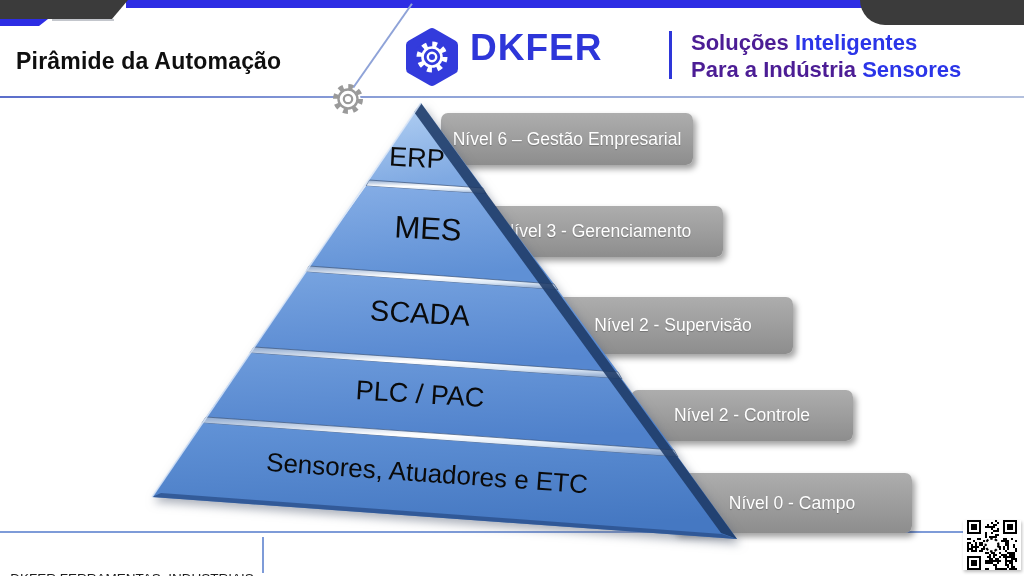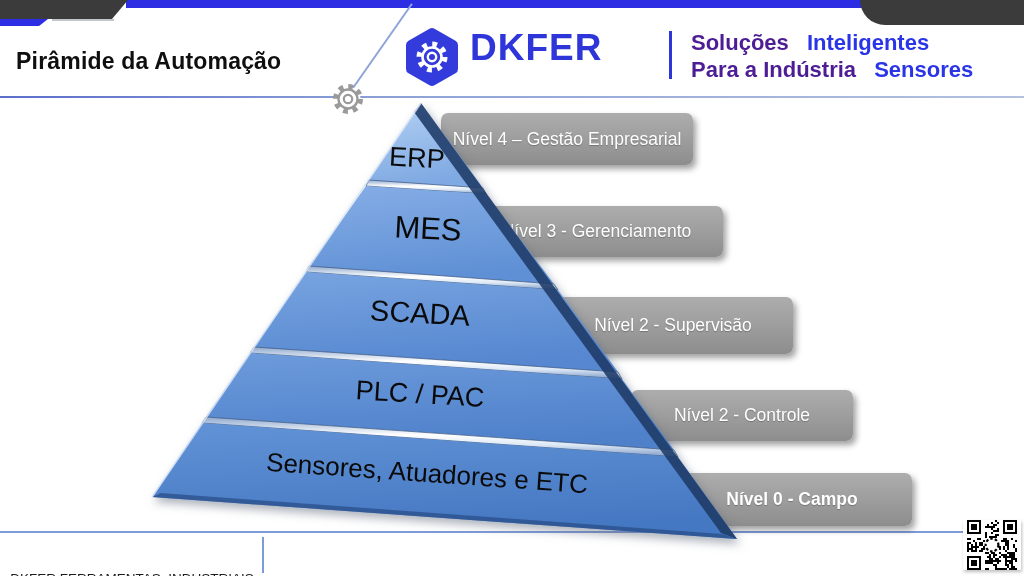--- a/index.html
+++ b/index.html
@@ -22,32 +22,32 @@
     background:linear-gradient(90deg,#5b6ecb 0%,#8fa3d8 40%,#b3c0de 100%); }
   .diagonal-line { position:absolute; left:380px; top:-6px; width:2px; height:108px;
     background:#8fa3d8; transform:rotate(35deg); }
   
   .page-title { position:absolute; left:16px; top:48px; font-size:23px; font-weight:bold; color:#0f0f0f; letter-spacing:.2px; }
   .logo-hex { position:absolute; left:404px; top:27px; }
   .logo-word { position:absolute; left:470px; top:27px; font-size:37px; font-weight:900; letter-spacing:1px; color:#2e36d9; }
   .logo-divider { position:absolute; left:669px; top:31px; width:3px; height:48px; background:#2e36d9; }
   .tagline { position:absolute; left:691px; top:29px; font-size:22px; font-weight:bold; line-height:27px; white-space:nowrap; }
   .tagline .dark { color:#4c1d95; }
-  .tagline .accent { color:#2b35e8;margin-left:12px; }
+  .tagline .accent { color:#2b35e8; }
   .gear-small { position:absolute; left:329px; top:80px; }
   
   .tag-box { position:absolute; border-radius:7px; color:#ffffff; font-size:17.5px;
     background:linear-gradient(180deg,#adadad 0%,#9c9c9c 55%,#8d8d8d 100%);
     box-shadow:3px 4px 6px rgba(0,0,0,.38); display:flex; align-items:center; justify-content:center;
     text-shadow:0 1px 1px rgba(0,0,0,.25); z-index:2; }
   .tag-n4 { left:441px; top:113px; width:252px; height:52px; }
   .tag-n3 { left:470px; top:206px; width:253px; height:51px; }
   .tag-n2 { left:553px; top:297px; width:240px; height:57px; }
   .tag-n1 { left:631px; top:390px; width:222px; height:51px; }
-  .tag-n0 { left:672px; top:473px; width:240px; height:53px;font-weight:bold; }
+  .tag-n0 { left:672px; top:473px; width:240px; height:60px; }
   
   .pyramid-svg { position:absolute; left:0; top:0; z-index:3; pointer-events:none;
     filter:drop-shadow(3px 5px 5px rgba(90,100,120,.5)); }
   .band-label { position:absolute; z-index:4; color:#0a0a0a; font-weight:500; text-align:center; white-space:nowrap; }
   .bl-erp { left:367px; top:143px; width:100px; font-size:27px; transform:rotate(3deg); }
   .bl-mes { left:348px; top:211px; width:160px; font-size:31px; transform:rotate(3deg); }
   .bl-scada { left:330px; top:297px; width:180px; font-size:29px; transform:rotate(3.2deg); }
   .bl-plc { left:320px; top:379px; width:200px; font-size:27px; transform:rotate(3.5deg); }
   .bl-sens { left:232px; top:458px; width:390px; font-size:26px; transform:rotate(4deg); }
   
@@ -90,21 +90,21 @@
   </div>
 
   <div class="gear-small">
     <svg width="38" height="38" viewBox="0 0 38 38">
       <circle cx="19" cy="19" r="12.5" fill="#ffffff" stroke="#9a9a9a" stroke-width="5" stroke-dasharray="4.8 5"></circle>
       <circle cx="19" cy="19" r="9.5" fill="#ffffff" stroke="#9a9a9a" stroke-width="2.4"></circle>
       <circle cx="19" cy="19" r="4.2" fill="none" stroke="#9a9a9a" stroke-width="2.2"></circle>
     </svg>
   </div>
 
-  <div class="tag-box tag-n4">Nível 4 – Gestão Empresarial</div>
+  <div class="tag-box tag-n4">Nível 6 – Gestão Empresarial</div>
   <div class="tag-box tag-n3">Nível 3 - Gerenciamento</div>
   <div class="tag-box tag-n2">Nível 2 - Supervisão</div>
   <div class="tag-box tag-n1">Nível 2 - Controle</div>
   <div class="tag-box tag-n0">Nível 0 - Campo</div>
 
   <svg class="pyramid-svg" width="1024" height="576" viewBox="0 0 1024 576">
     <defs>
       <linearGradient id="g1" x1="0" y1="0" x2="0.25" y2="1">
         <stop offset="0" stop-color="#b5d2f4"></stop>
           <stop offset="1" stop-color="#7fa9e2"></stop>

